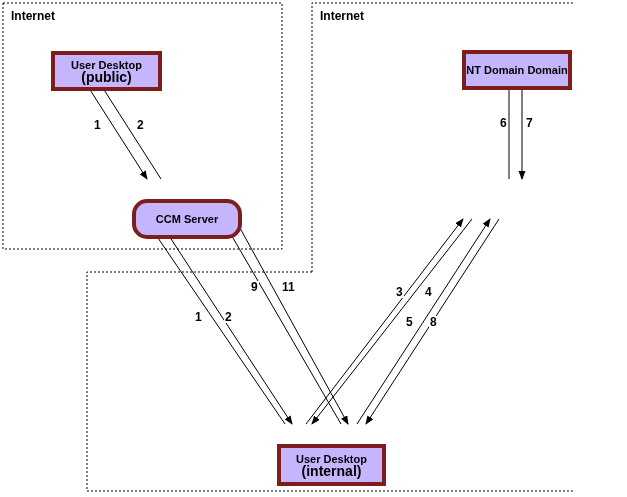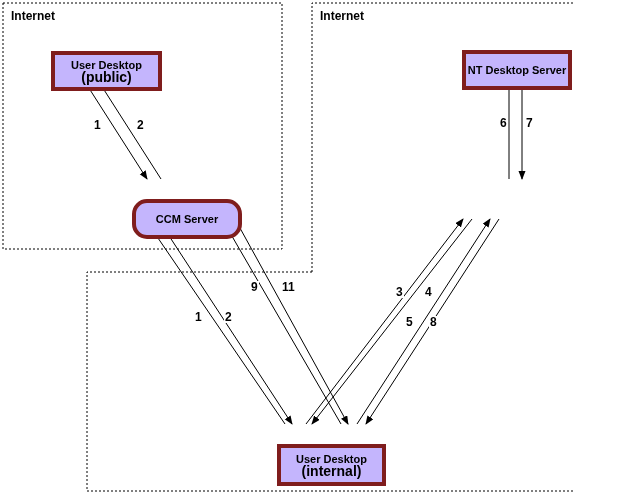--- a/index.html
+++ b/index.html
@@ -85,21 +85,21 @@
   <div class="node" style="left:51px; top:31px; width:111px; height:40px;">
     <div class="title">User Desktop</div>
     <div class="subtitle">(public)</div>
   </div>
 
   <div class="node" style="left:132px; top:179px; width:110px; height:40px;border-radius:15px;">
     <div class="title">CCM Server</div>
   </div>
 
   <div class="node" style="left:462px; top:30px; width:110px; height:40px;">
-    <div class="title">NT Desktop Server</div>
+    <div class="title">NT Domain Domain</div>
   </div>
 
 
   <div class="node" style="left:277px; top:424px; width:109px; height:42px;">
     <div class="title">User Desktop</div>
     <div class="subtitle">(internal)</div>
   </div>
 
   <div class="num-label" style="left:93px;  top:119px;">1</div>
   <div class="num-label" style="left:136px; top:119px;">2</div>

